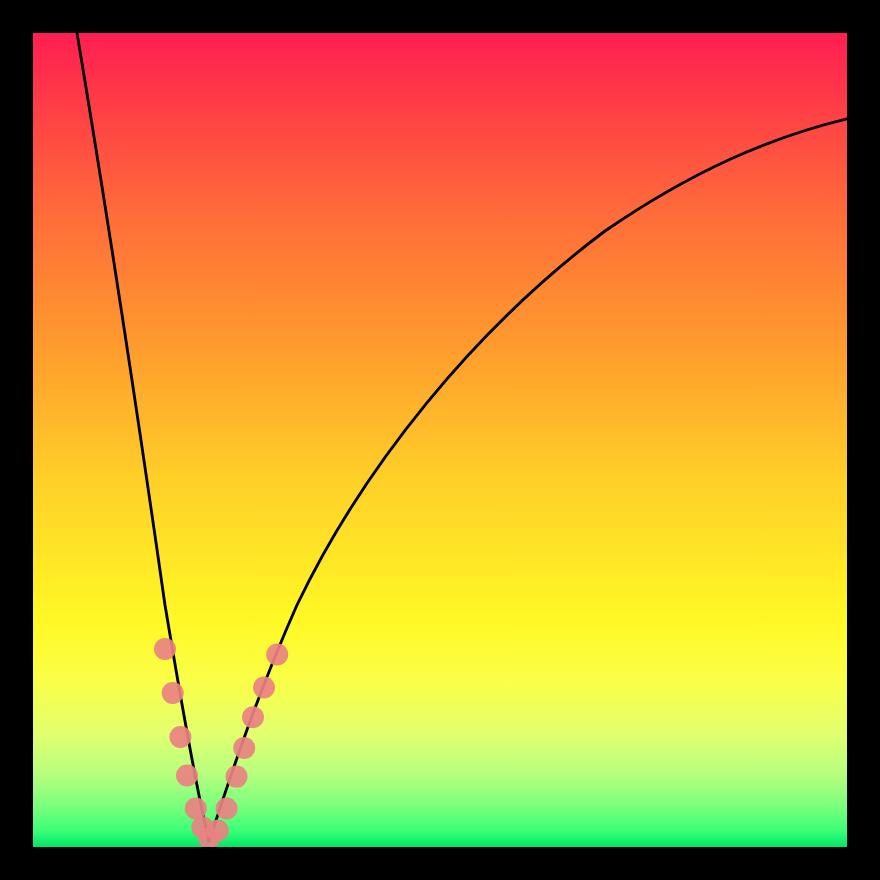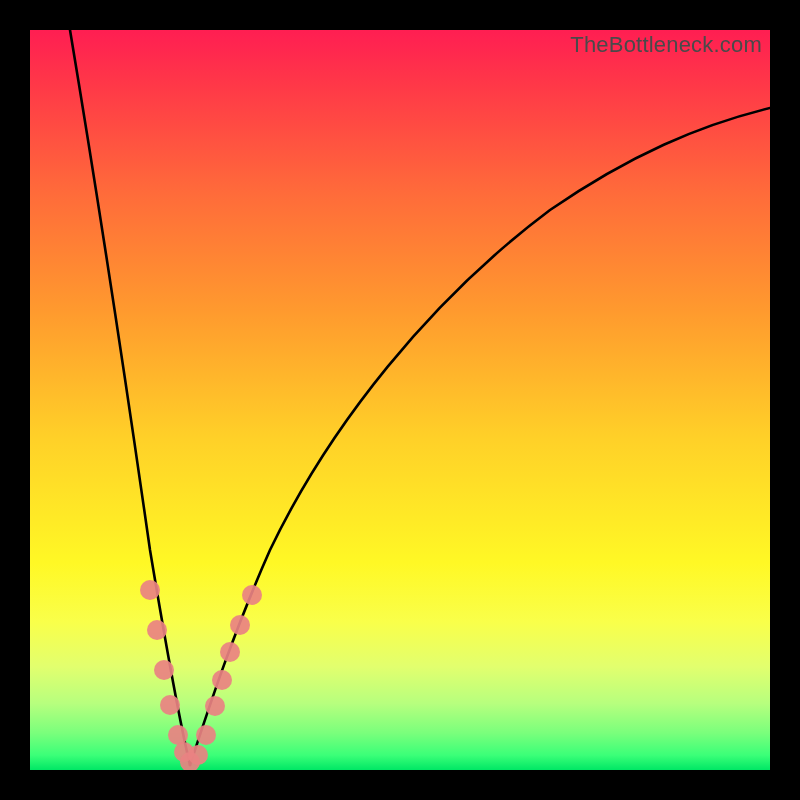--- a/index.html
+++ b/index.html
@@ -66,21 +66,20 @@
     border-radius: 50%;
     background: #e98282;
     opacity: 0.92;
   }
 </style>
 </head>
 <body>
 
 <div class="frame">
   <div class="plot-area">
-    <div class="watermark">TheBottleneck.com</div>
     <svg class="curves" viewBox="0 0 740 740" preserveAspectRatio="none">
       <path d="M 40 0
                C 70 180, 100 380, 120 520
                C 135 610, 148 685, 160 735" fill="none" stroke="#000000" stroke-width="2.6" stroke-linecap="round"></path>
       <path d="M 160 735
                C 175 690, 200 610, 240 520
                C 300 395, 400 270, 520 180
                C 600 125, 670 95, 740 78" fill="none" stroke="#000000" stroke-width="2.6" stroke-linecap="round"></path>
     </svg>
     <div id="marker-layer">

